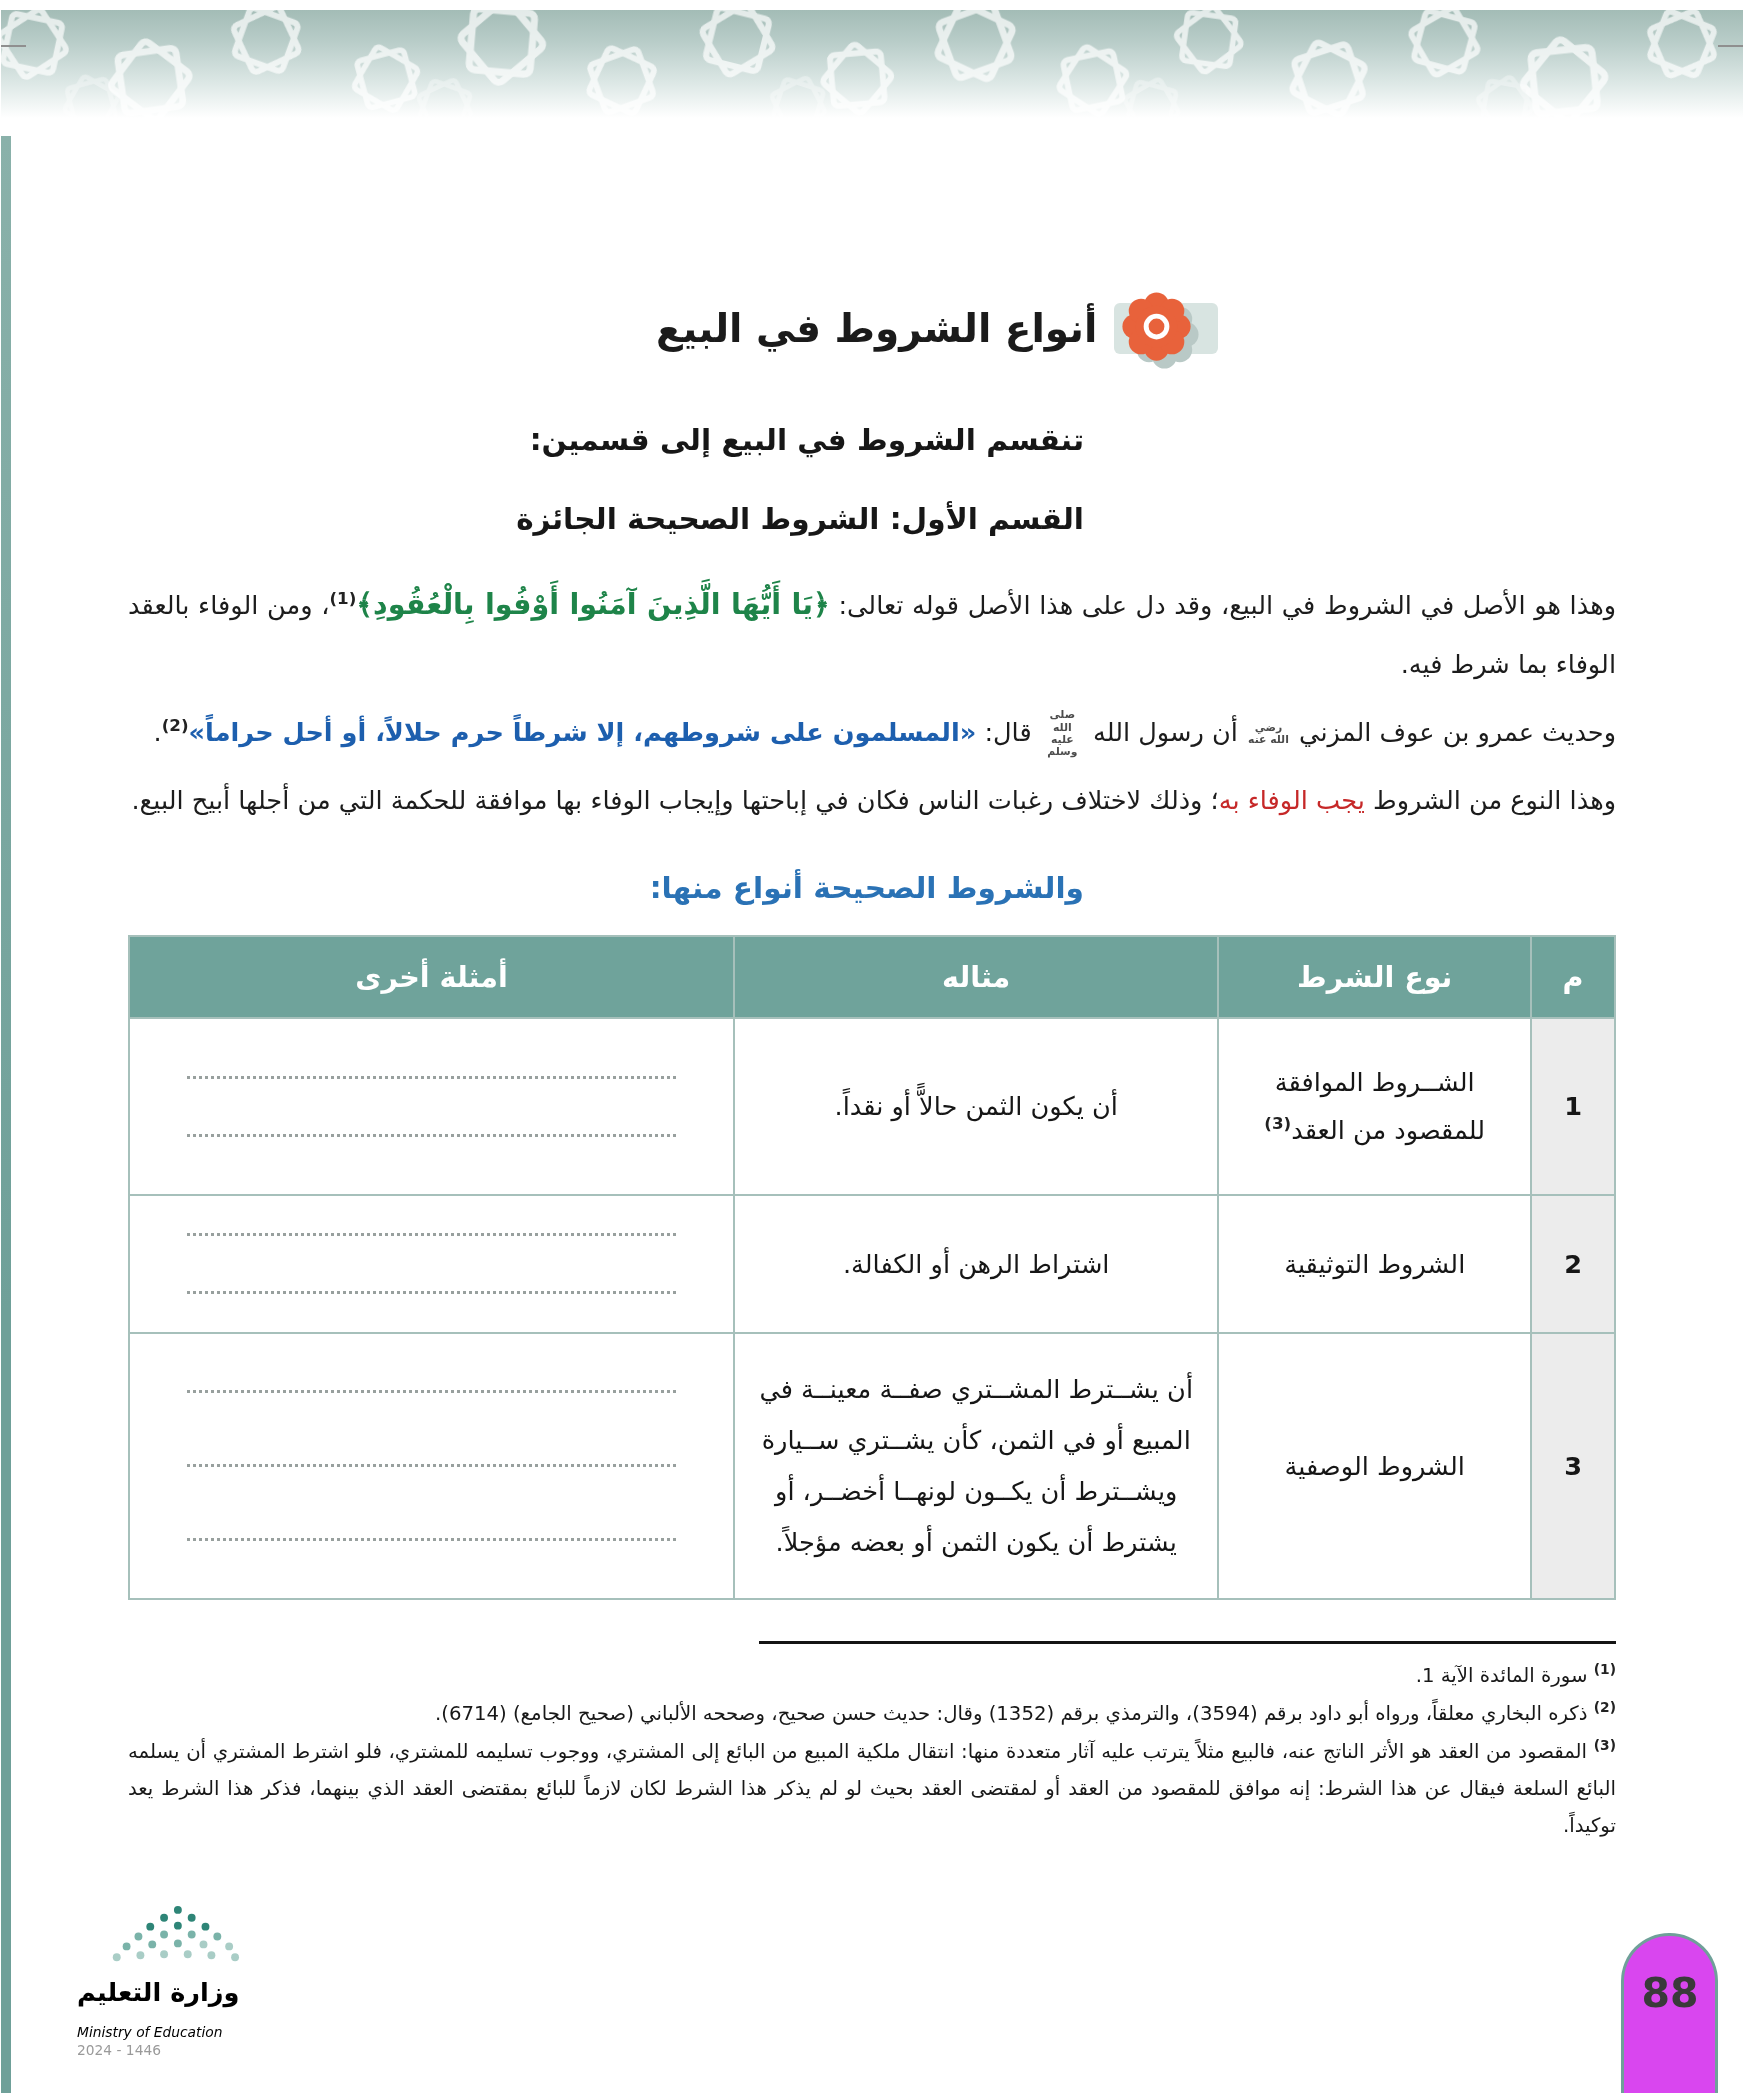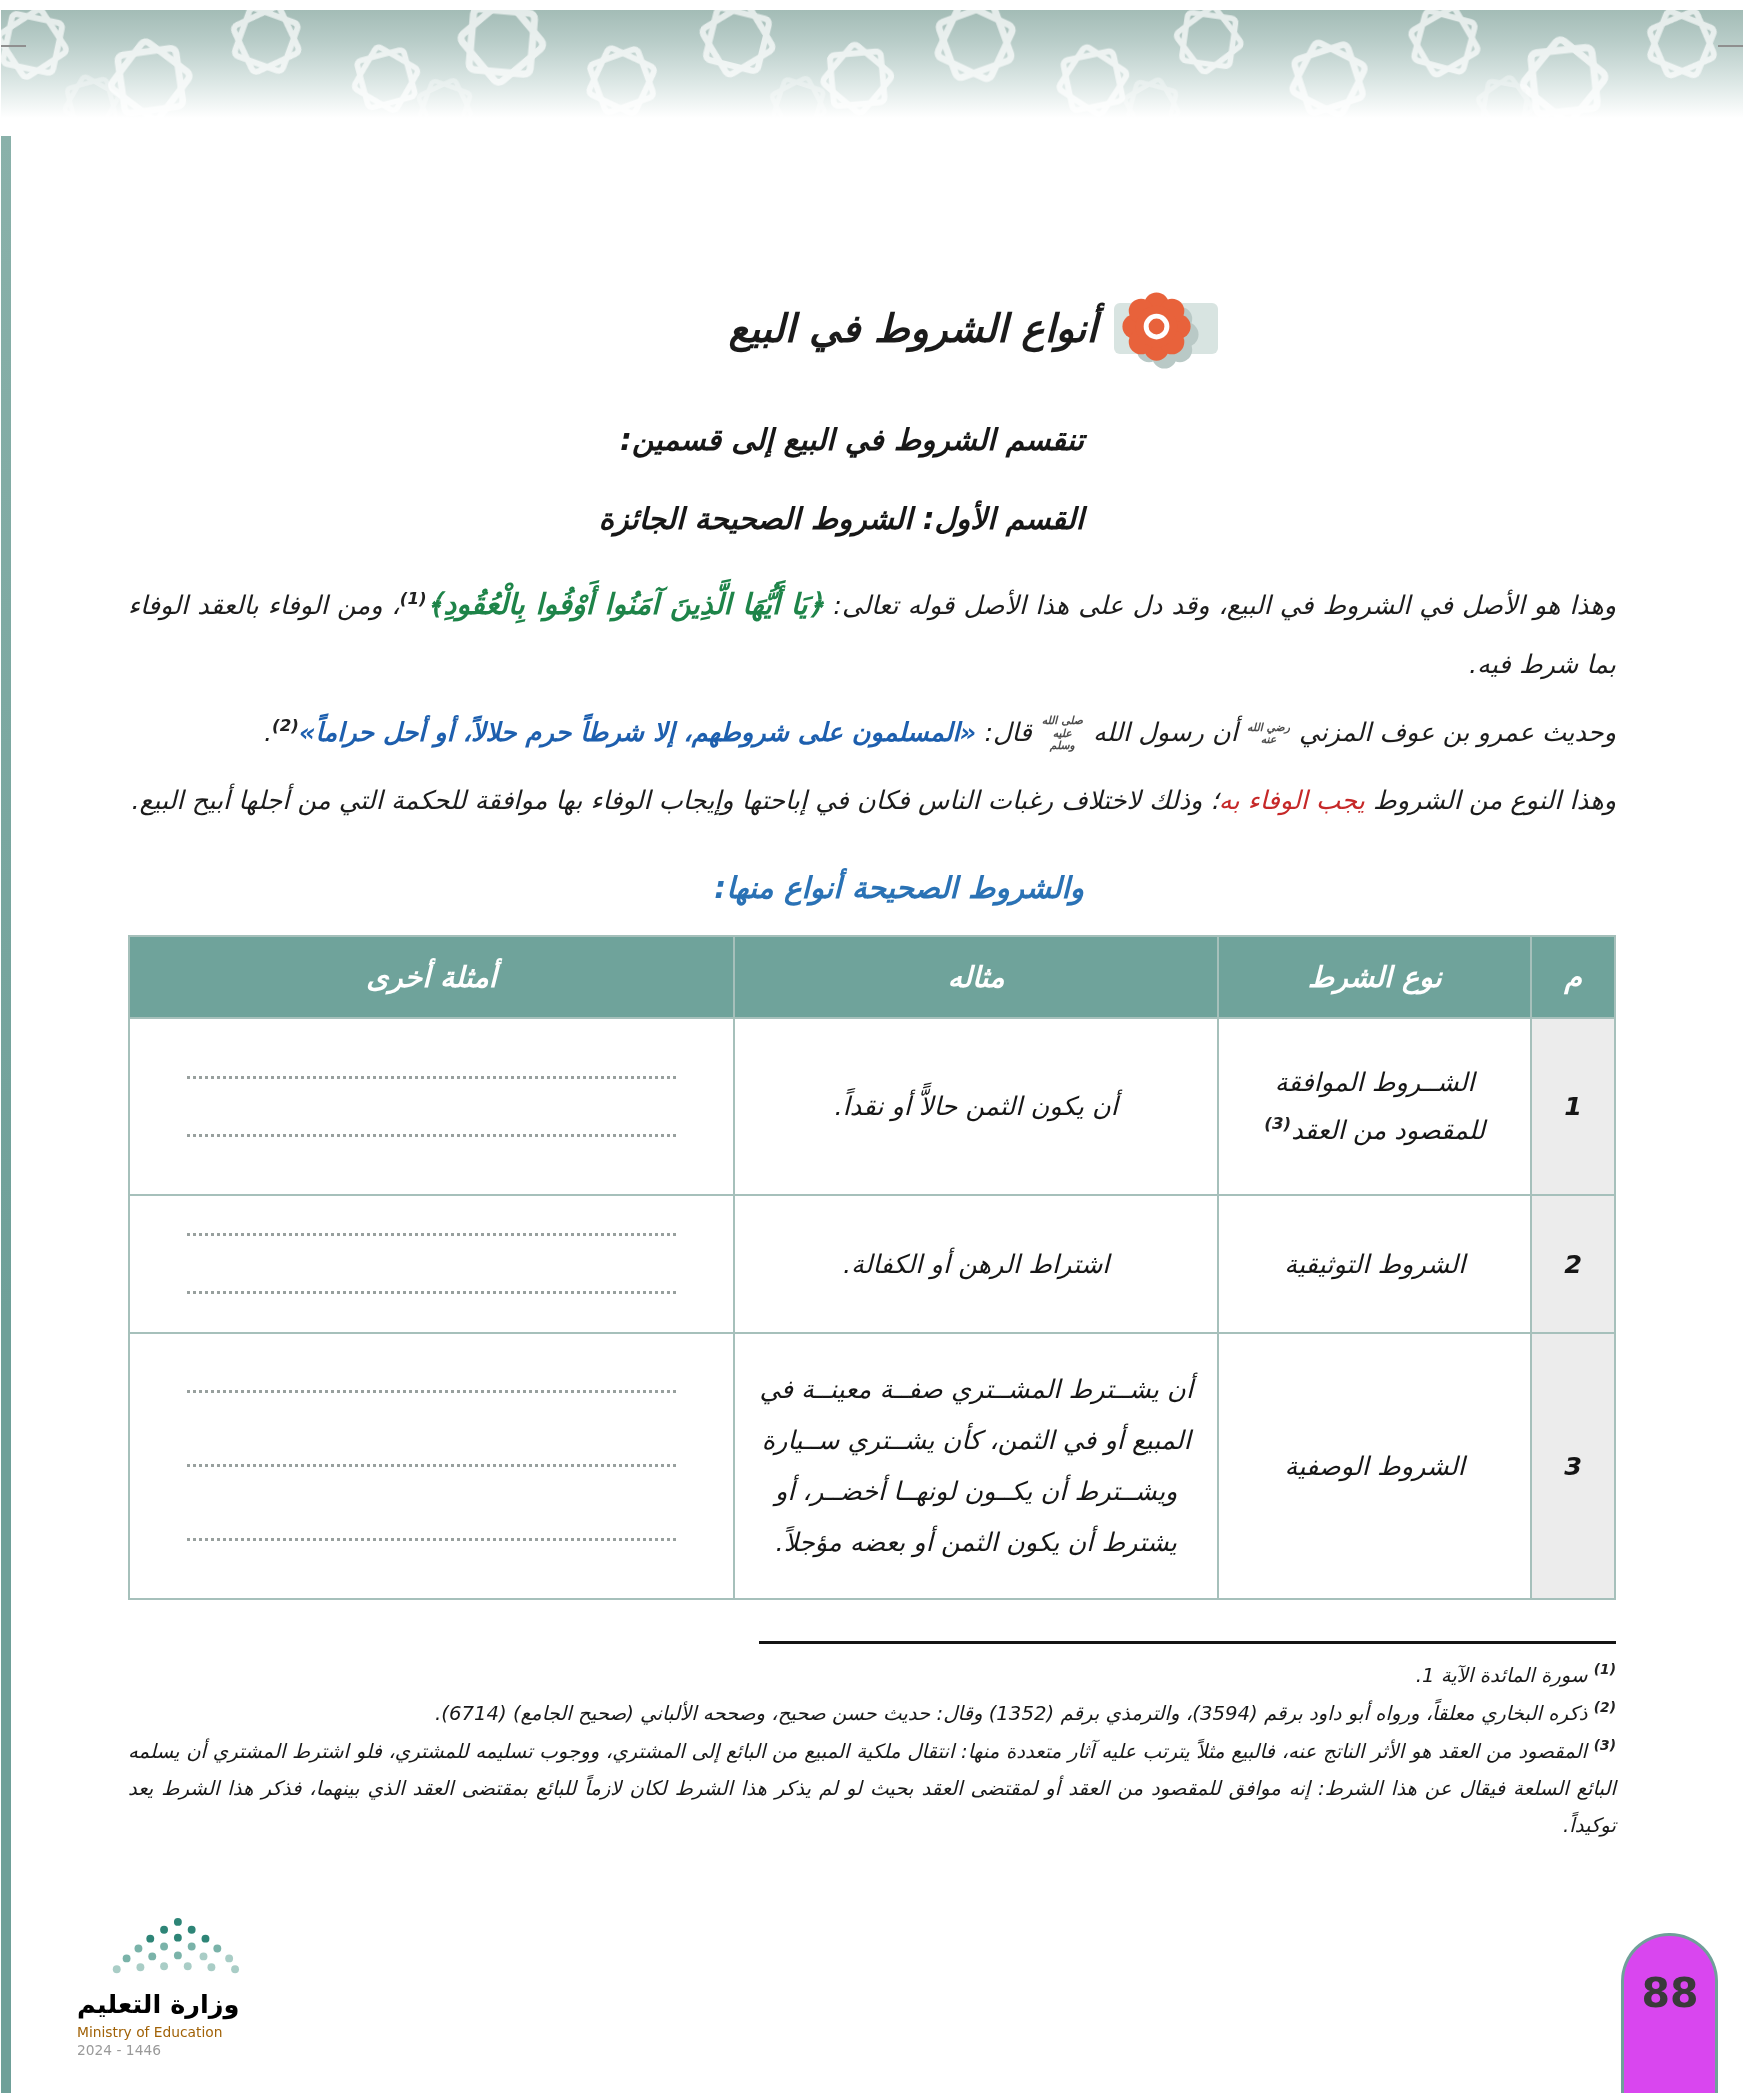--- a/index.html
+++ b/index.html
@@ -37,26 +37,26 @@
     text-align: center; padding-top: 33px;
     font-size: 41px; font-weight: bold; color: #3a3a3a;
     z-index: 3;
   }
   .ministry {
     position: absolute; left: 77px; bottom: 35px; width: 236px;
     direction: ltr; text-align: left; z-index: 3;
   }
   .ministry .logo-dots { margin-left: 17.7px; }
   .ministry .ar { font-size: 25.6px; font-weight: bold; color: #000000; letter-spacing: 1px; }
-  .ministry .en { font-size: 13.8px; color: #a16207; margin-top: 5px; }
+  .ministry .en { font-size: 13.8px; color: #000000; margin-top: 17px; font-style: italic; }
   .ministry .yr { font-size: 13.8px; color: #9a9a9a; margin-top: 2px; }
 
   
   .flow { position: relative; padding-top: 116px; z-index: 2; }
-  .content { margin: 0 128px; font-style: italic; }
+  .content { margin: 0 128px; }
 
   .title-row {
     margin: 169px 414px 0 0;
     display: flex; align-items: center; gap: 17.7px;
   }
   .title-icon { position: relative; width: 87px; height: 87px; flex: 0 0 auto; }
   .title-icon .ribbon {
     position: absolute; right: -15.8px; top: 17.7px; width: 104px; height: 51px;
     background: #d8e4e1; border-radius: 5.9px; z-index: 0;
   }

